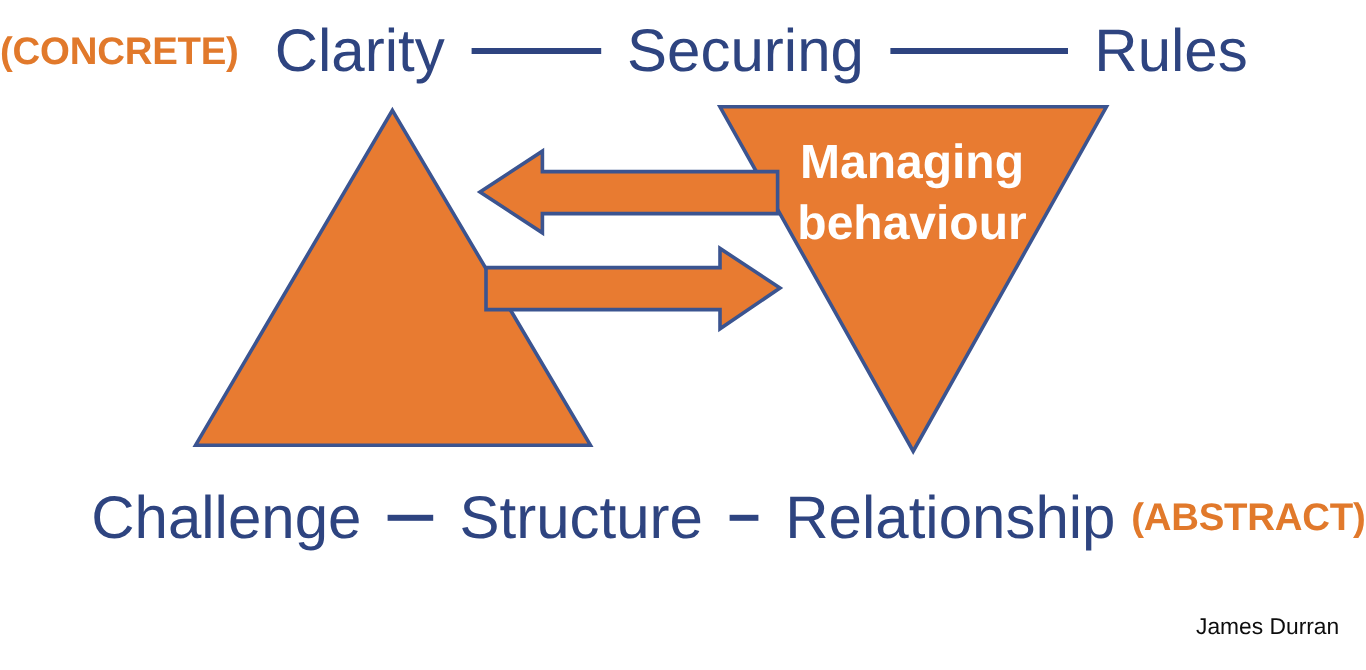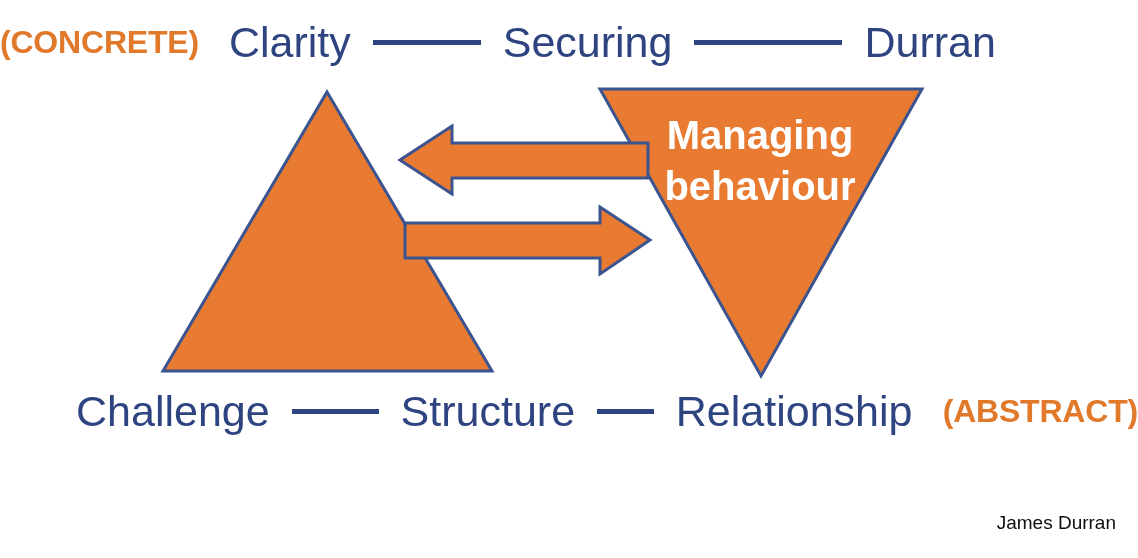--- a/index.html
+++ b/index.html
@@ -27,36 +27,36 @@
   }
   #top-row {
     left: 0;
     top: 14px;
     width: 1138px;
     height: 56px;
     box-sizing: border-box;
   }
   #bottom-row {
     left: 0;
-    top: 383px;
+    top: 403px;
     width: 1138px;
     height: 56px;
     padding-left: 76px;
     box-sizing: border-box;
   }
 
   .pole-label {
     color: #E1792B;
     font-weight: bold;
     font-size: 32px;
     letter-spacing: -0.2px;
   }
   .node-label {
     color: #2E4480;
-    font-size: 43px;
+    font-size: 50px;
     font-weight: normal;
   }
   .connector {
     display: inline-block;
     height: 5px;
     background: #2E4480;
   }
 
   
   #shapes {
@@ -103,21 +103,21 @@
 
 <div id="canvas">
 
   <div id="top-row" class="label-row">
     <span class="pole-label">(CONCRETE)</span>
     <span style="width:30px"></span>
     <span class="node-label">Clarity</span>
     <span class="connector" style="width:108px;margin:0 22px;"></span>
     <span class="node-label">Securing</span>
     <span class="connector" style="width:148px;margin:0 22px;"></span>
-    <span class="node-label">Durran</span>
+    <span class="node-label">Rules</span>
   </div>
 
   <svg id="shapes" viewBox="0 0 1138 558" width="1138" height="558">
 
     <polygon points="327,92 492,371 163,371" fill="#E87B31" stroke="#3B5490" stroke-width="3" stroke-linejoin="miter"></polygon>
 
     <polygon points="600,89 922,89 761,376" fill="#E87B31" stroke="#3B5490" stroke-width="3" stroke-linejoin="miter"></polygon>
 
     <polygon points="400,160 452,126 452,143 648,143 648,178 452,178 452,194" fill="#E87B31" stroke="#3B5490" stroke-width="3" stroke-linejoin="miter"></polygon>
 

